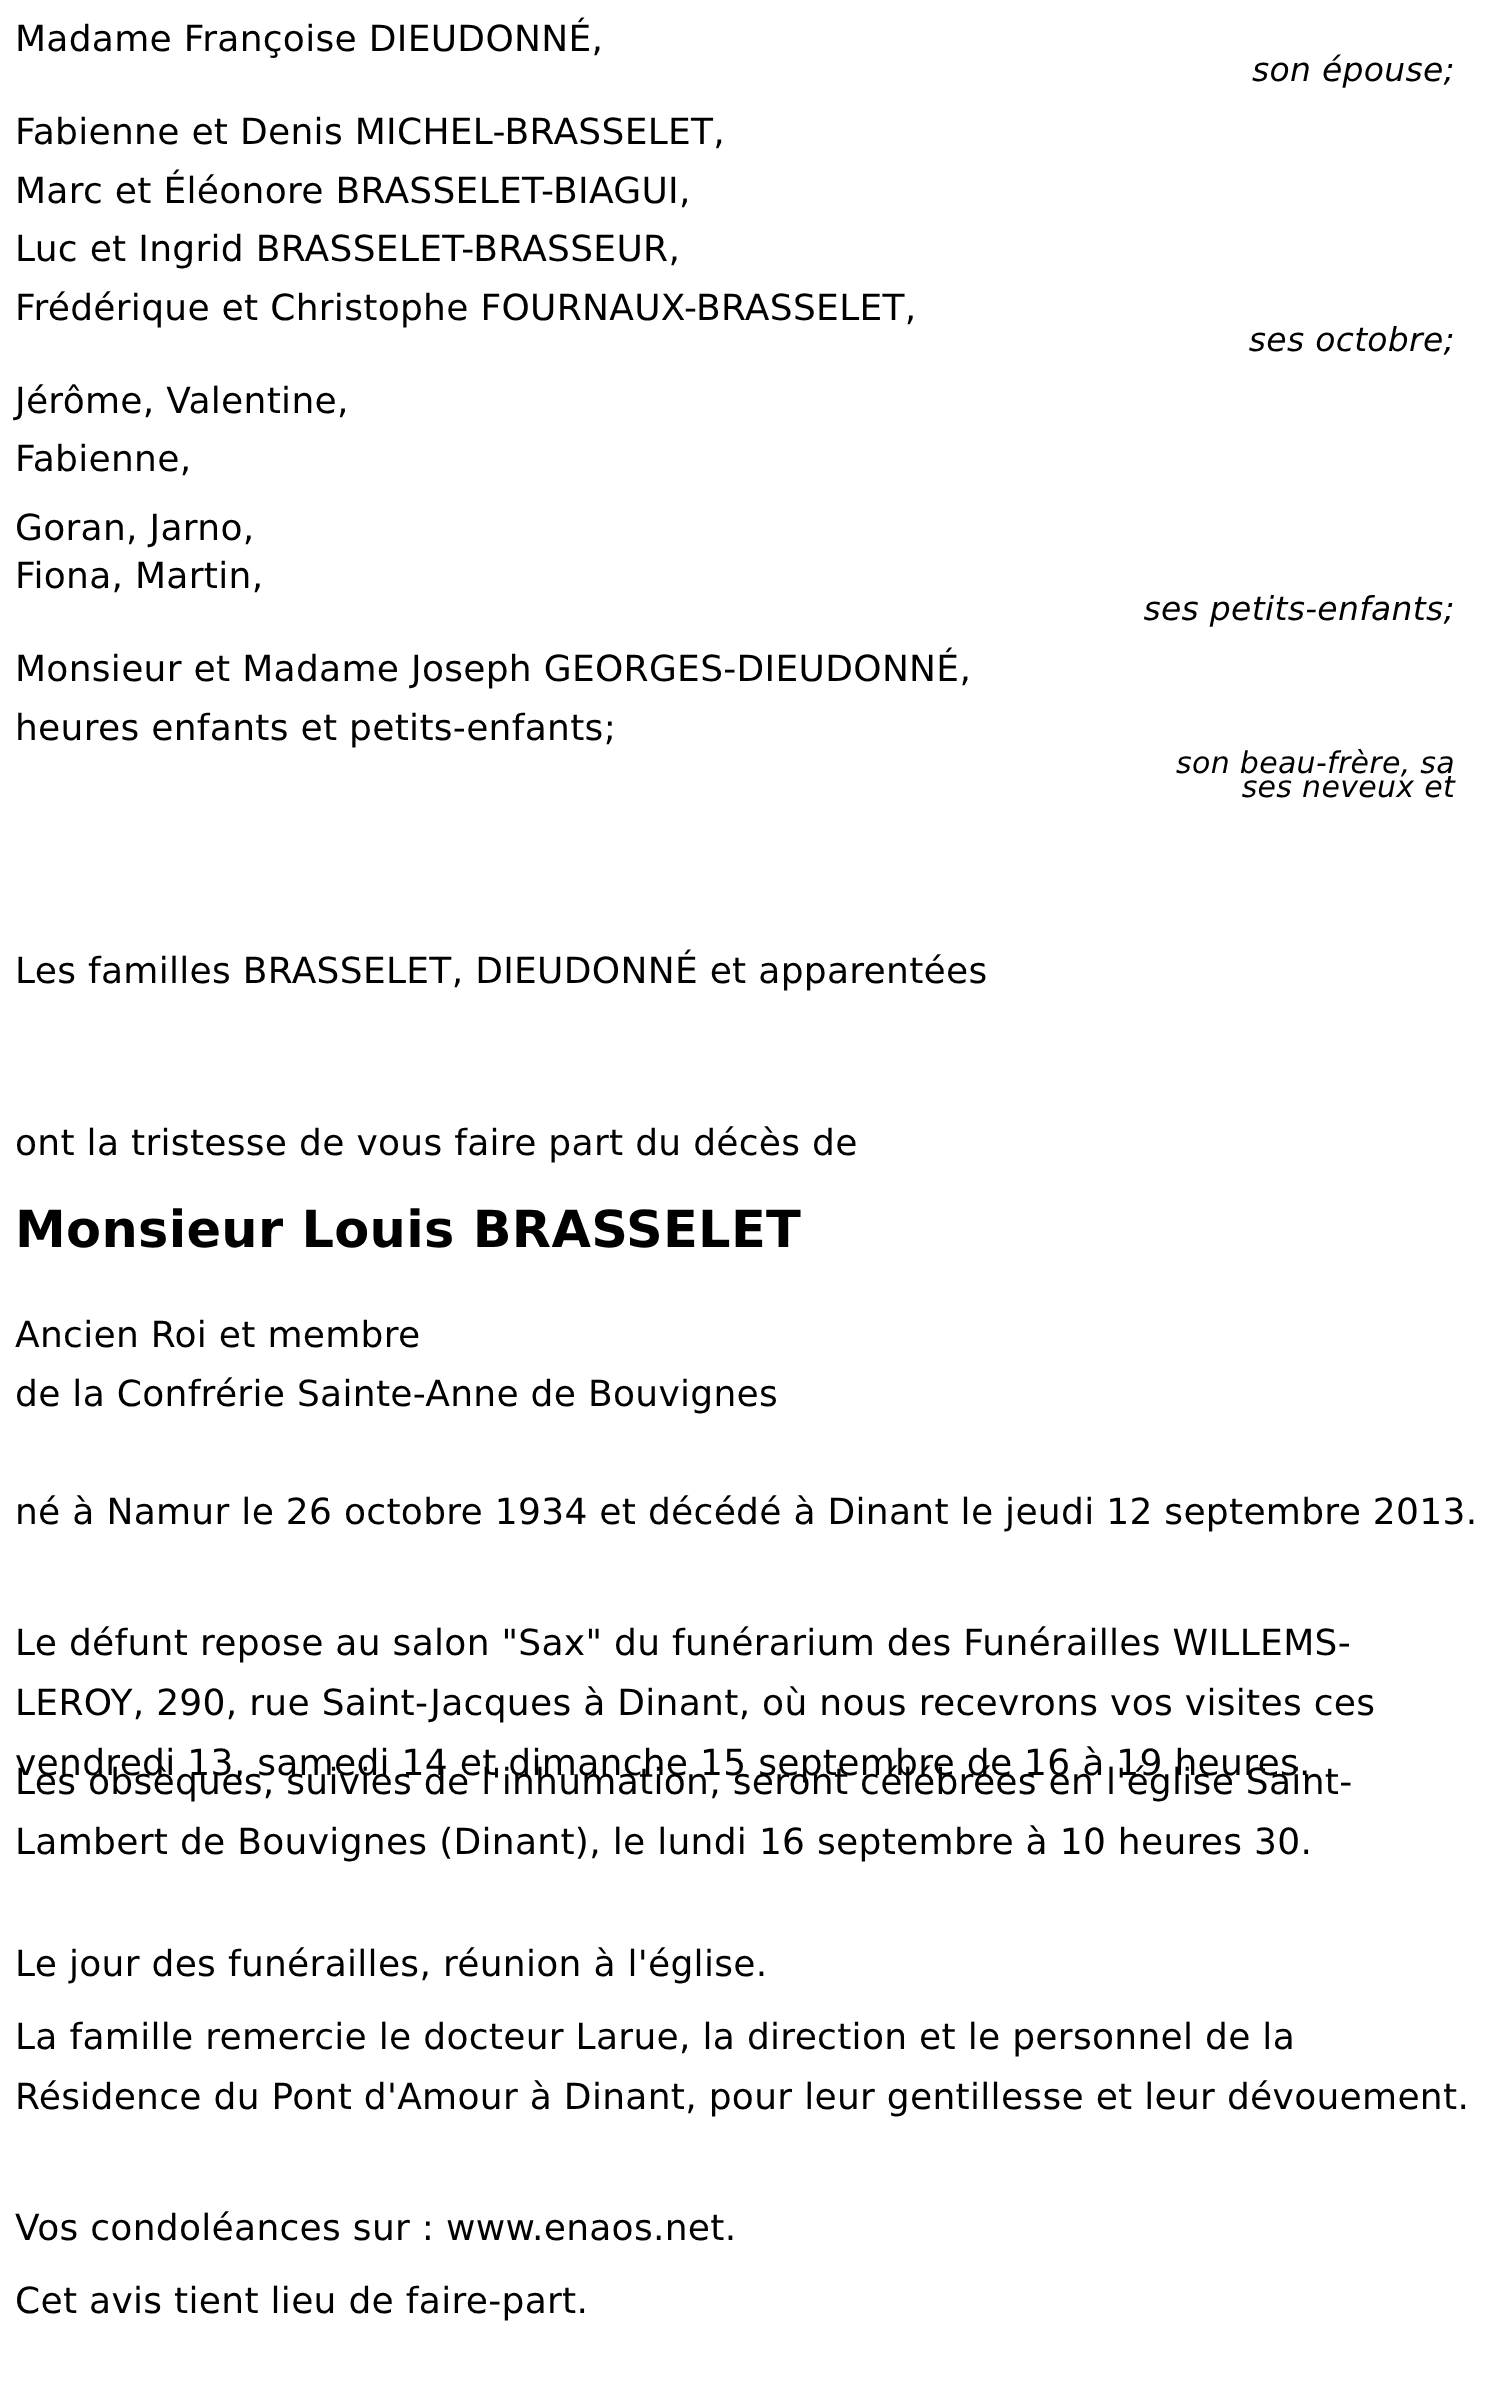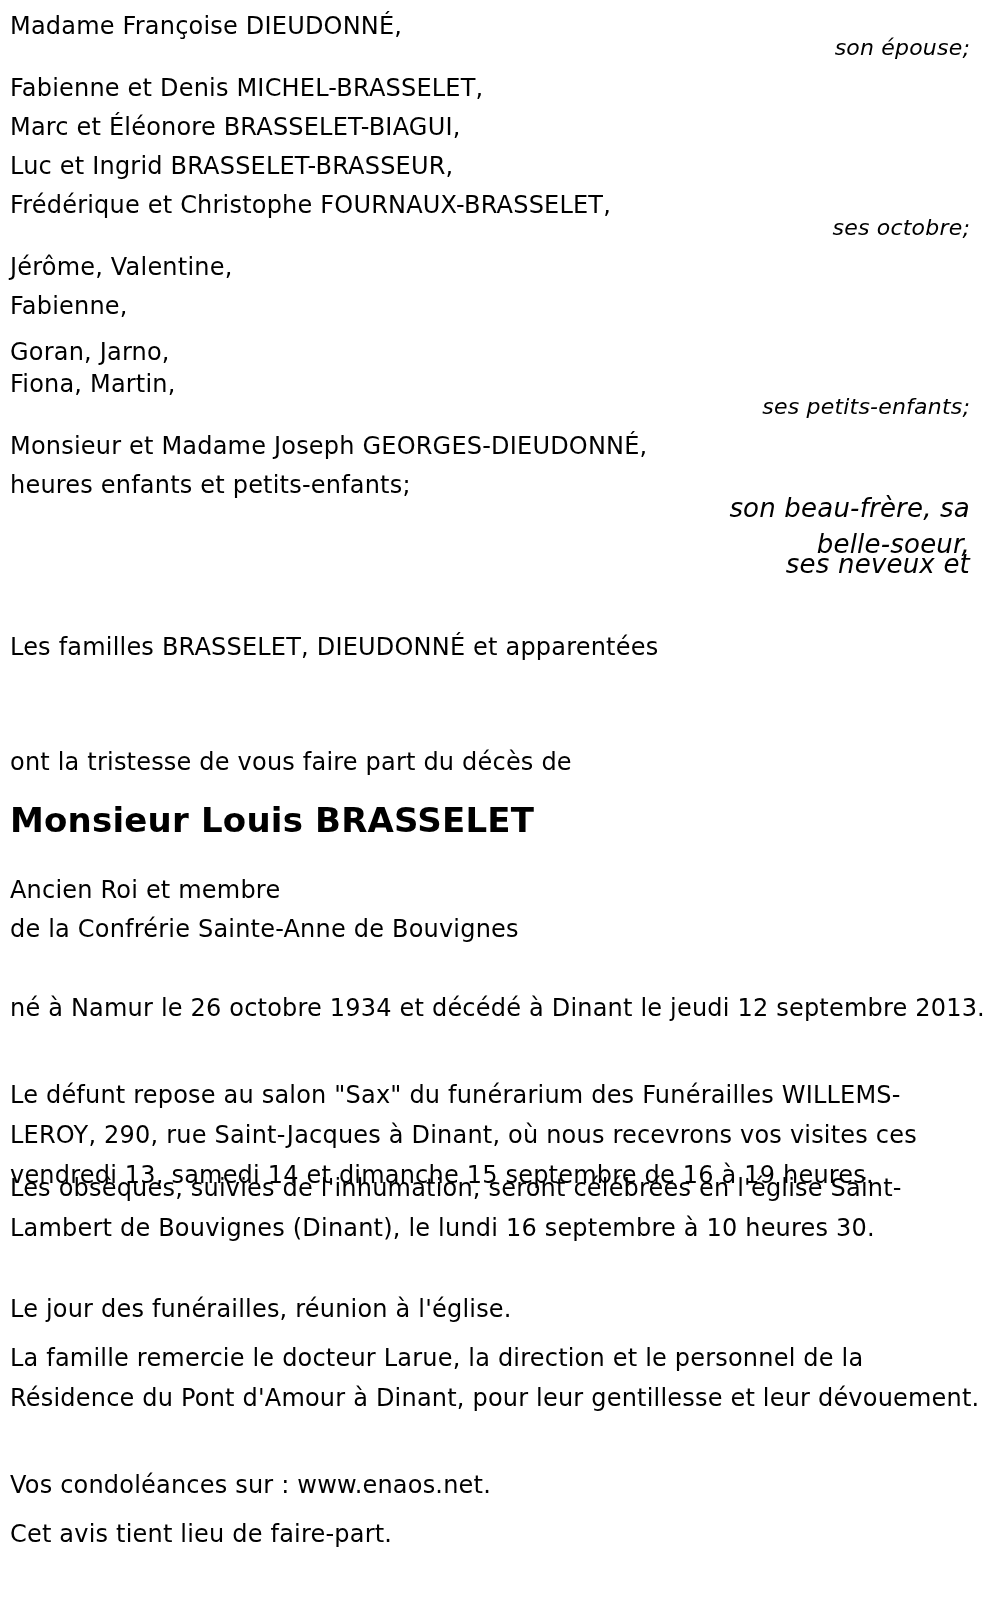--- a/index.html
+++ b/index.html
@@ -26,21 +26,21 @@
       white-space: nowrap;
       text-align: right;
       font-size: 22px;
       line-height: 40px;
     }
     .role-multi {
       position: absolute;
       right: 30px;
       font-style: italic;
       text-align: right;
-      font-size: 26px;
+      font-size: 20px;
     }
     .role-multi div { white-space: nowrap; }
     .heading {
       position: absolute;
       left: 10px;
       font-weight: bold;
       font-size: 34px;
       white-space: nowrap;
       line-height: 50px;
       margin-top: 16px;
@@ -67,21 +67,20 @@
 <div class="line" style="top:247px;">Jérôme, Valentine,</div>
 <div class="line" style="top:286px;">Fabienne,</div>
 <div class="line" style="top:332px;">Goran, Jarno,</div>
 <div class="line" style="top:364px;">Fiona, Martin,</div>
 <div class="role" style="top:387px;">ses petits-enfants;</div>
 
 <div class="line" style="top:426px;">Monsieur et Madame Joseph GEORGES-DIEUDONNÉ,</div>
 <div class="line" style="top:465px;">heures enfants et petits-enfants;</div>
 <div class="role-multi" style="top:492px;">
   <div style="line-height:32px;">son beau-frère, sa</div>
-  <div style="line-height:40px;">belle-soeur,</div>
   <div style="line-height:16px; margin-top:-8px;">ses neveux et</div>
 </div>
 
 <div class="line" style="top:627px;">Les familles BRASSELET, DIEUDONNÉ et apparentées</div>
 
 <div class="line" style="top:742px;">ont la tristesse de vous faire part du décès de</div>
 
 <div class="heading" style="top:779px;">Monsieur Louis BRASSELET</div>
 
 <div class="line" style="top:870px;">Ancien Roi et membre</div>

